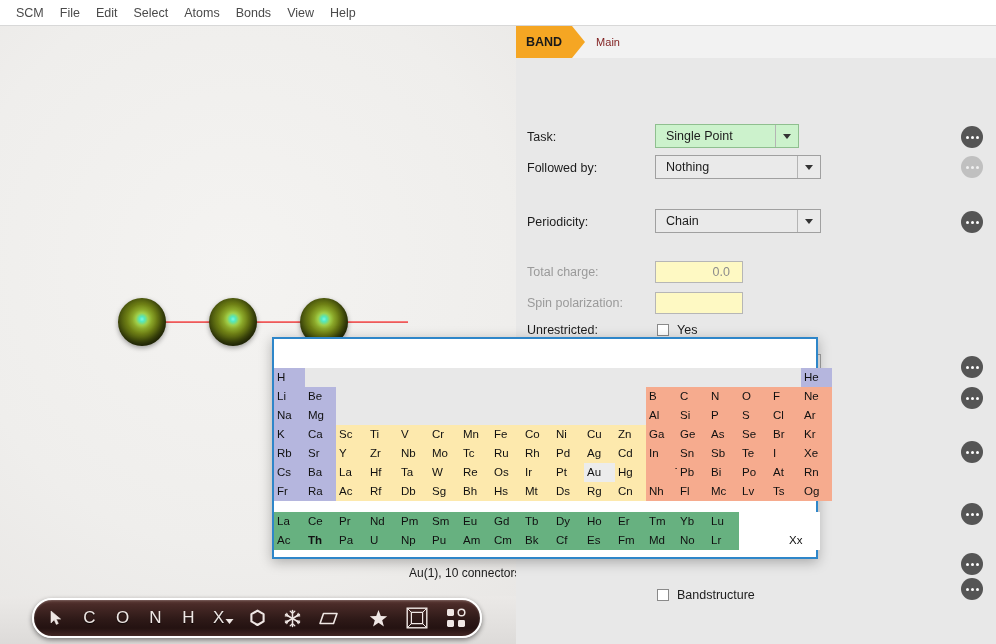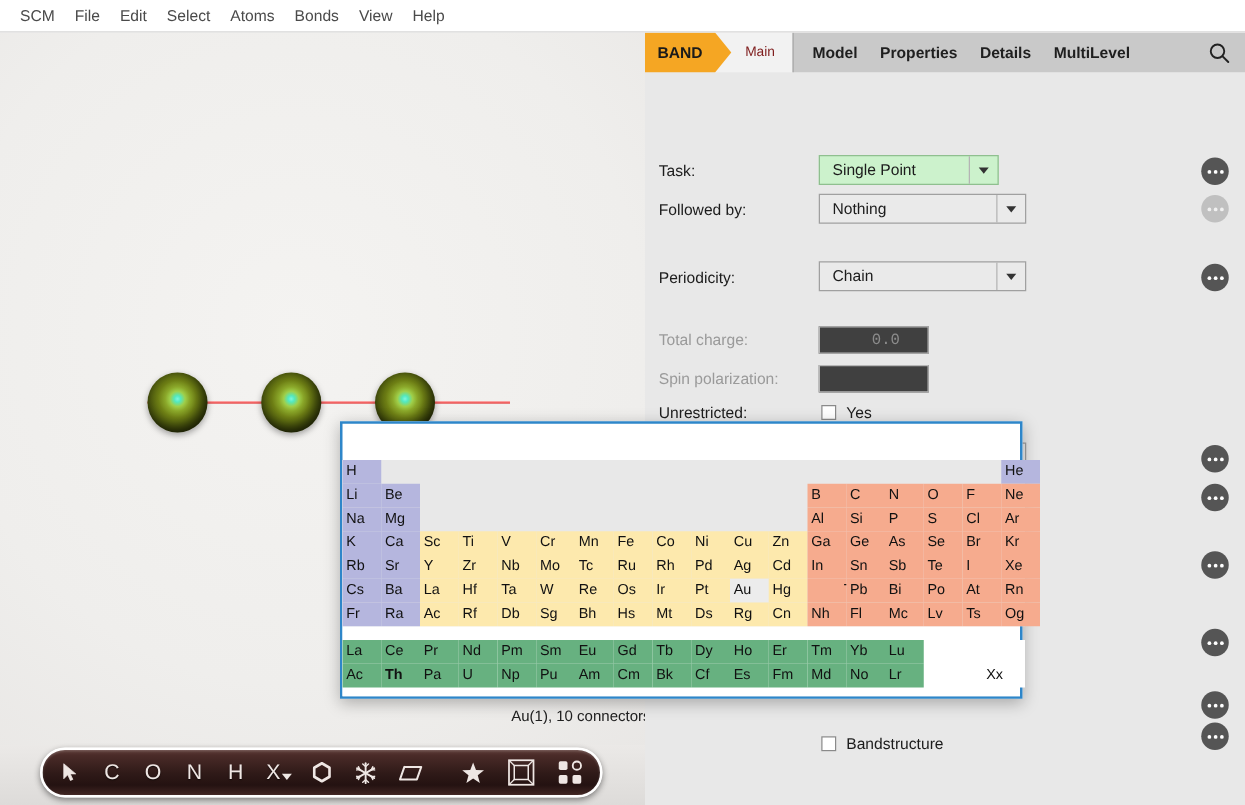--- a/index.html
+++ b/index.html
@@ -114,22 +114,22 @@
   .combo .carrow{
     width:22px;height:100%;border-left:1px solid #b4b4b4;
     display:flex;align-items:center;justify-content:center;background:transparent;
   }
   .combo .carrow i{
     display:block;width:0;height:0;border-left:4px solid transparent;
     border-right:4px solid transparent;border-top:5px solid #333;
   }
   .txtfield{
     position:absolute;height:22px;box-sizing:border-box;border:1px solid #b6b6b6;
-    background:#404040;font-size:12.5px;color:#8c8c8c;text-align:right;
-    padding:0 22px;line-height:20px;font-family:Liberation Mono, monospace;
+    background:#fef9c3;font-size:12.5px;color:#8c8c8c;text-align:right;
+    padding:0 12px;line-height:20px;
   }
   .chkrow{position:absolute;display:flex;align-items:center;}
   .chkbox{
     width:12px;height:12px;border:1px solid #8a8a8a;background:#ffffff;box-sizing:border-box;
     cursor:pointer;
   }
   .chklabel{font-size:12.5px;color:#1c1c1c;margin-left:8px;white-space:nowrap;}
 
   .dots{
     position:absolute;width:22px;height:22px;border-radius:50%;
@@ -295,32 +295,20 @@
     </div>
 
   </div>
 </div>
 
 <div id="panel">
 
   <div id="tabbar">
     <div id="band-badge">BAND</div>
     <div id="tab-main">Main</div>
-    <div id="tabs-rest">
-      <div class="tab">Model</div>
-      <div class="tab">Properties</div>
-      <div class="tab">Details</div>
-      <div class="tab">MultiLevel</div>
-      <div id="search-icon">
-        <svg width="17" height="17" viewBox="0 0 17 17" aria-hidden="true">
-          <circle cx="7" cy="7" r="5.4" fill="none" stroke="#222" stroke-width="1.5"></circle>
-          <line x1="11.1" y1="11.1" x2="15.6" y2="15.6" stroke="#222" stroke-width="1.6" stroke-linecap="round"></line>
-        </svg>
-      </div>
-    </div>
   </div>
 
   <div id="panel-body">
 
     <div class="frow" style="left:11px;top:72px;">
       <span class="flabel">Task:</span>
     </div>
     <div class="combo green" style="left:139px;top:66px;width:144px;">
       <span class="cval">Single Point</span>
       <span class="carrow">

